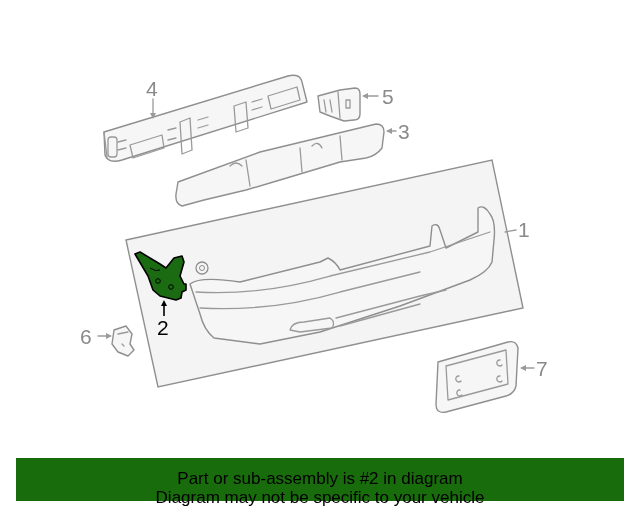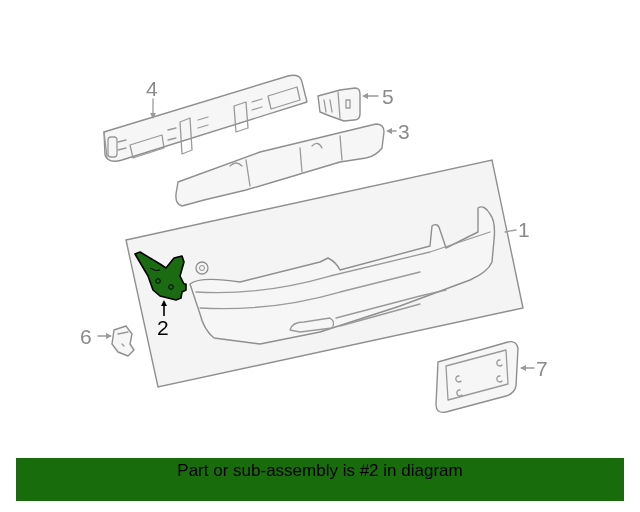--- a/index.html
+++ b/index.html
@@ -5,21 +5,21 @@
   html, body { margin:0; padding:0; background:#ffffff; }
   body { width:640px; height:512px; position:relative; overflow:hidden;
          font-family:"Liberation Sans", sans-serif; }
   #diagram { position:absolute; left:0; top:0; width:640px; height:512px; }
   .callout { font-family:"Liberation Sans", sans-serif; font-size:21px; fill:#8a8a8a; }
   .callout-hl { font-family:"Liberation Sans", sans-serif; font-size:21px; fill:#000000; }
   .ln { fill:none; stroke:#9a9a9a; stroke-width:1.3; stroke-linejoin:round; stroke-linecap:round; }
   .part { fill:#f6f6f6; stroke:#8f8f8f; stroke-width:1.4; stroke-linejoin:round; }
   .banner { position:absolute; left:16px; top:458px; width:608px; height:43px;
             background:#186c0c; color:#000; text-align:center;
-            font-size:17px; line-height:19px; padding-top:3px; box-sizing:border-box; }
+            font-size:17px; line-height:19px; padding-top:11px; box-sizing:border-box; }
   .banner div { white-space:nowrap; }
 </style>
 </head>
 <body>
 
 <svg id="diagram" viewBox="0 0 640 512" xmlns="http://www.w3.org/2000/svg">
 
   <g>
     <path class="part" d="M104,132 L288,76 Q300,73 302,82 L307,102 L122,160 Q108,164 105,155 Z"></path>
     <path class="ln" d="M104,132 L107,157"></path>
@@ -95,13 +95,14 @@
     <path class="ln" d="M446,366 L506,350 L508,384 L448,400 Z"></path>
     <path class="ln" d="M459,376 a3,3 0 1,0 2,5 M500,360 a3,3 0 1,0 2,5 M460,390 a3,3 0 1,0 2,5 M500,376 a3,3 0 1,0 2,5"></path>
   </g>
   <line class="ln" x1="522" y1="368" x2="534" y2="368"></line>
   <path d="M520,368 L526,365 L526,371 Z" fill="#9a9a9a"></path>
   <text class="callout" x="536" y="376">7</text>
 </svg>
 
 <div class="banner">
   <div>Part or sub-assembly is #2 in diagram</div>
+  <div>Diagram may not be specific to your vehicle</div>
 </div>
 
 </body></html>

